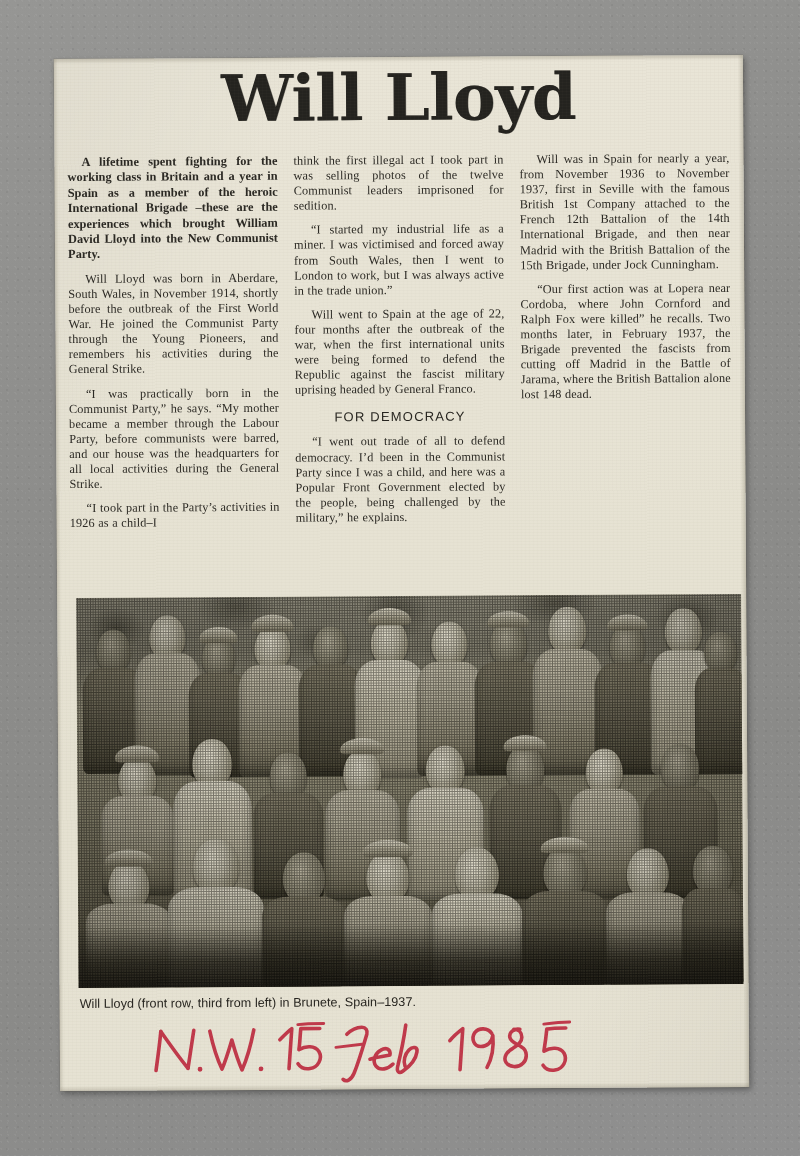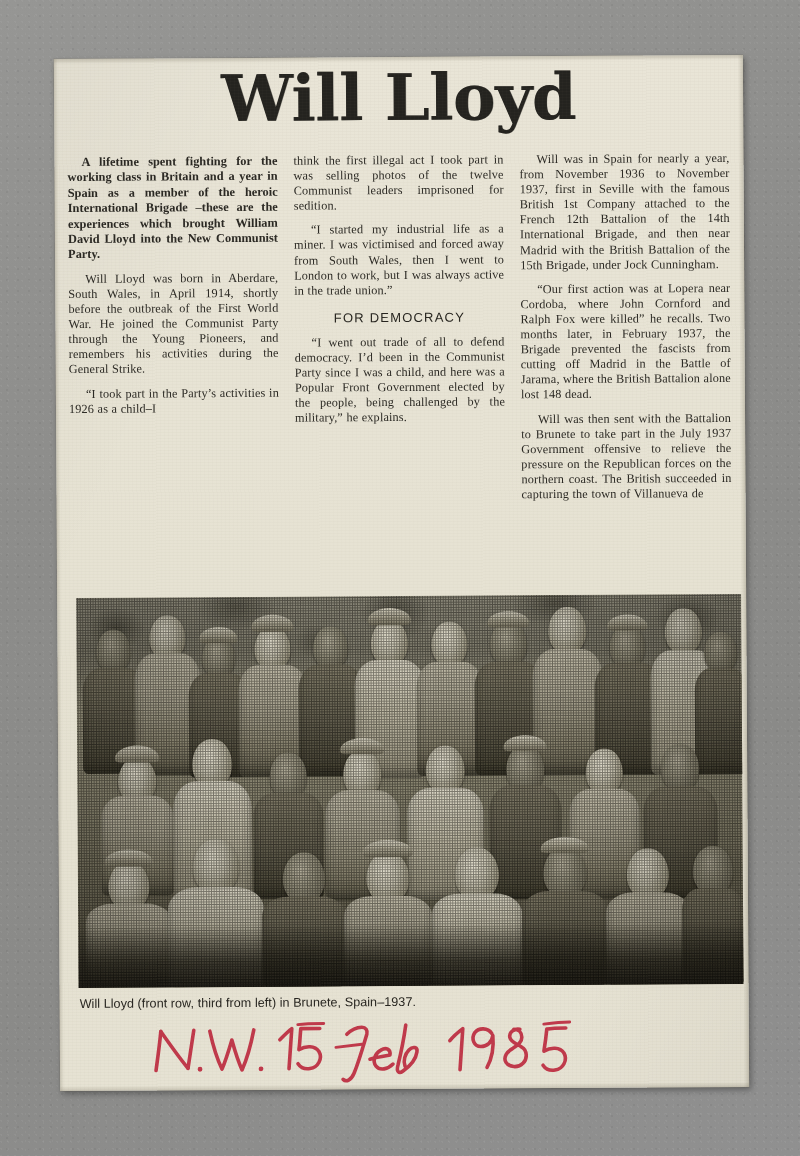--- a/index.html
+++ b/index.html
@@ -287,35 +287,36 @@
 
 <div id="clipping">
   <div id="clip-inner">
 
     <div id="headline">Will Lloyd</div>
 
     <div id="columns">
 
       <div class="column">
         <p class="para lead">A lifetime spent fighting for the working class in Britain and a year in Spain as a member of the heroic International Brigade –these are the experiences which brought William David Lloyd into the New Communist Party.</p>
-        <p class="para">Will Lloyd was born in Aberdare, South Wales, in April 1914, shortly before the outbreak of the First World War. He joined the Communist Party through the Young Pioneers, and remembers his activities during the General Strike.</p>
+        <p class="para">Will Lloyd was born in Aberdare, South Wales, in November 1914, shortly before the outbreak of the First World War. He joined the Communist Party through the Young Pioneers, and remembers his activities during the General Strike.</p>
+        <p class="para">“I was practically born in the Communist Party,” he says. “My mother became a member through the Labour Party, before communists were barred, and our house was the headquarters for all local activities during the General Strike.</p>
         <p class="para">“I took part in the Party’s activities in 1926 as a child–I</p>
       </div>
 
       <div class="column">
         <p class="para noindent">think the first illegal act I took part in was selling photos of the twelve Communist leaders imprisoned for sedition.</p>
         <p class="para">“I started my industrial life as a miner. I was victimised and forced away from South Wales, then I went to London to work, but I was always active in the trade union.”</p>
+        <p class="para">Will went to Spain at the age of 22, four months after the outbreak of the war, when the first international units were being formed to defend the Republic against the fascist military uprising headed by General Franco.</p>
         <div class="subhead">FOR DEMOCRACY</div>
         <p class="para">“I went out trade of all to defend democracy. I’d been in the Communist Party since I was a child, and here was a Popular Front Government elected by the people, being challenged by the military,” he explains.</p>
       </div>
 
       <div class="column">
         <p class="para">Will was in Spain for nearly a year, from November 1936 to November 1937, first in Seville with the famous British 1st Company attached to the French 12th Battalion of the 14th International Brigade, and then near Madrid with the British Battalion of the 15th Brigade, under Jock Cunningham.</p>
         <p class="para">“Our first action was at Lopera near Cordoba, where John Cornford and Ralph Fox were killed” he recalls. Two months later, in February 1937, the Brigade prevented the fascists from cutting off Madrid in the Battle of Jarama, where the British Battalion alone lost 148 dead.</p>
-        <p class="para">Will was then sent with the Battalion to Brunete to take part in the July 1937 Government offensive to relieve the pressure on the Republican forces on the northern coast. The British succeeded in capturing the town of Villanueva de</p>
       </div>
     </div>
 
     <div id="photo-wrap">
       <div id="photo">
         <div class="bg-tone"></div>
         <div class="foliage"></div>
 
         <div class="fig dark" style="left:6px;top:26px;width:62px;height:150px;">
           <div class="head" style="top:6px;width:34px;height:42px;"></div>

